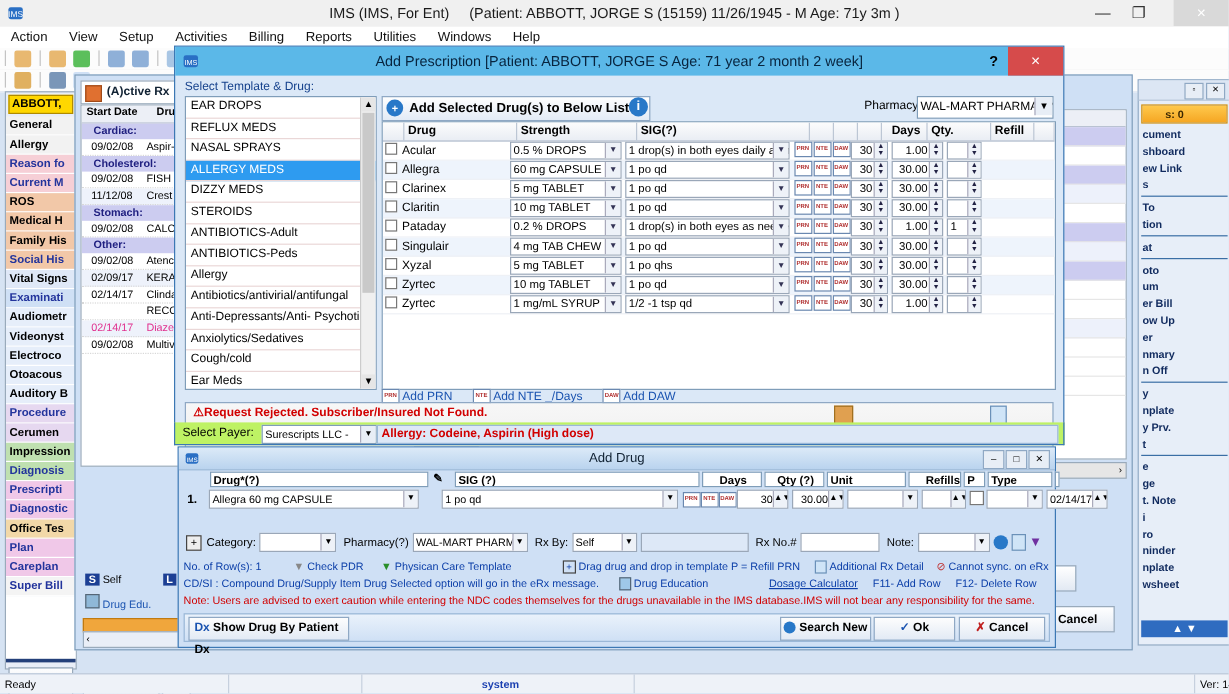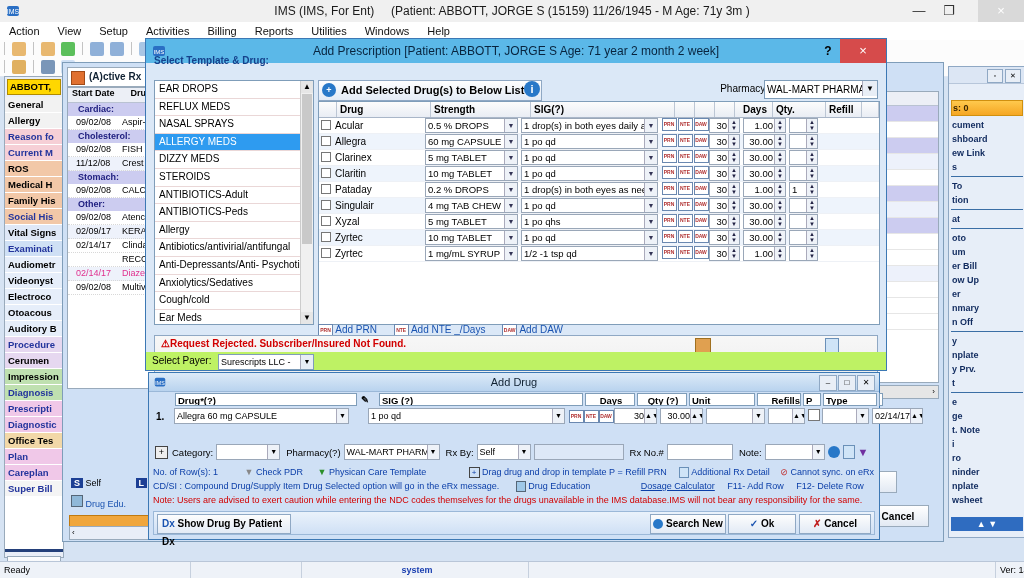--- a/index.html
+++ b/index.html
@@ -50,35 +50,35 @@
   .oc-row{height:15px;border-bottom:1px solid #e6e6e6;}
   .oc-row.alt{background:#ccccf0;}
   .oc-row.lt{background:#edf1fb;}
   #bgrx-set{position:absolute;right:46px;bottom:48px;width:60px;height:20px;background:linear-gradient(#fff,#e2e9f3);
             border:1px solid #9ab;font-size:10px;font-weight:bold;line-height:20px;text-align:center;}
   #bgrx-cancel{position:absolute;right:14px;bottom:14px;width:72px;height:20px;background:linear-gradient(#fff,#e2e9f3);
             border:1px solid #9ab;font-size:10px;font-weight:bold;line-height:20px;text-align:center;}
   
   #rightpanel{left:948px;top:66px;width:76px;height:470px;background:#e7eef8;border:1px solid #8fa8c4;}
   #rp-tb{height:16px;background:#dce6f4;border-bottom:1px solid #b7c6da;}
-  #rp-count{margin:16px 2px 2px 2px;height:14px;background:linear-gradient(#ffc94d,#f5a623);border:1px solid #d0900f;
-            font-size:9px;font-weight:bold;line-height:14px;padding-left:1px;color:#3a2600;}
+  #rp-count{margin:3px 2px 2px 2px;height:14px;background:linear-gradient(#ffc94d,#f5a623);border:1px solid #d0900f;
+            font-size:9px;font-weight:bold;line-height:14px;padding-left:19px;color:#3a2600;}
   .rp-item{height:14px;line-height:14px;font-size:9px;font-weight:bold;padding-left:3px;color:#102a5e;
            white-space:nowrap;overflow:hidden;}
   .rp-sep{height:1px;background:#3a6ea5;margin:2px 2px;}
   #rp-scroll{position:absolute;left:2px;right:2px;bottom:6px;height:14px;background:#2f6cc0;color:#fff;text-align:center;font-size:9px;line-height:14px;}
   
   #addrx{left:145px;top:38px;width:740px;height:330px;background:#dbe8f7;border:1px solid #3c78b4;}
   #addrx-title{height:24px;background:#5bb8e8;position:relative;}
   #addrx-title .t{position:absolute;left:0;right:0;top:0;height:24px;line-height:24px;text-align:center;
                   font-size:12px;color:#08243e;}
   #addrx-title .help{position:absolute;right:46px;top:0;width:24px;height:24px;line-height:24px;text-align:center;font-weight:bold;font-size:12px;}
   #addrx-title .x{position:absolute;right:0;top:0;width:46px;height:24px;line-height:24px;text-align:center;background:#d64b4b;color:#fff;font-size:13px;}
   #addrx-title .ic{position:absolute;left:5px;top:4px;width:16px;height:16px;}
-  #sel-label{position:absolute;left:8px;top:16px;font-size:10px;font-weight:bold;color:#15418c;}
+  #sel-label{position:absolute;left:8px;top:28px;font-size:10px;font-weight:normal;color:#15418c;}
   
   #tmpl-list{position:absolute;left:8px;top:41px;width:158px;height:243px;background:#fff;border:1px solid #7f9db9;overflow:hidden;}
   .tmpl{height:16.6px;line-height:16.6px;font-size:10px;padding-left:4px;border-bottom:1px solid #ead7d7;
         white-space:nowrap;overflow:hidden;}
   .tmpl.sel{background:#2e9bf0;color:#fff;}
   #tmpl-sb{position:absolute;right:0;top:0;width:12px;height:100%;background:#f0f0f0;border-left:1px solid #ccc;}
   #tmpl-sb .up,#tmpl-sb .dn{height:12px;line-height:12px;text-align:center;font-size:8px;background:#e6e6e6;}
   #tmpl-sb .th{position:absolute;top:13px;left:1px;width:10px;height:150px;background:#c9c9c9;}
   
   #addsel{position:absolute;left:172px;top:41px;width:200px;height:19px;background:linear-gradient(#fefefe,#e3ebf6);
@@ -702,20 +702,22 @@
     </div>
   </div>
 </div>
 
 <div class="abs" style="left:145px;top:352px;width:740px;height:18px;background:#bef264;border-left:1px solid #3c78b4;border-right:1px solid #3c78b4;border-bottom:1px solid #3c78b4;">
   <span class="abs" style="left:6px;top:3px;font-size:10px;">Select Payer:</span>
   <div class="abs" style="left:72px;top:2px;width:92px;height:14px;background:#fff;border:1px solid #7f9db9;font-size:9px;line-height:14px;padding-left:2px;overflow:hidden;white-space:nowrap;">
     <span>Surescripts LLC -</span>
     <span class="abs" style="right:0;top:0;width:12px;height:14px;background:#e8eef6;border-left:1px solid #aab;font-size:7px;text-align:center;line-height:14px;">▼</span>
   </div>
+  <div class="abs" style="left:168px;top:2px;right:4px;height:14px;background:#dde8f7;border:1px solid #9bb8d8;
+              color:#d10000;font-size:10px;font-weight:bold;line-height:14px;padding-left:3px;">Allergy: Codeine, Aspirin (High dose)</div>
 </div>
 
 <div class="abs" id="adddrug">
   <div id="ad-title">
     <div class="ic">
       <svg width="14" height="14" viewBox="0 0 16 16">
           <rect x="2" y="3" width="12" height="10" rx="2" fill="#2a6fc4"></rect>
           <text x="8" y="11" font-size="6" fill="#fff" text-anchor="middle" font-family="Liberation Sans">IMS</text>
         </svg>
     </div>

